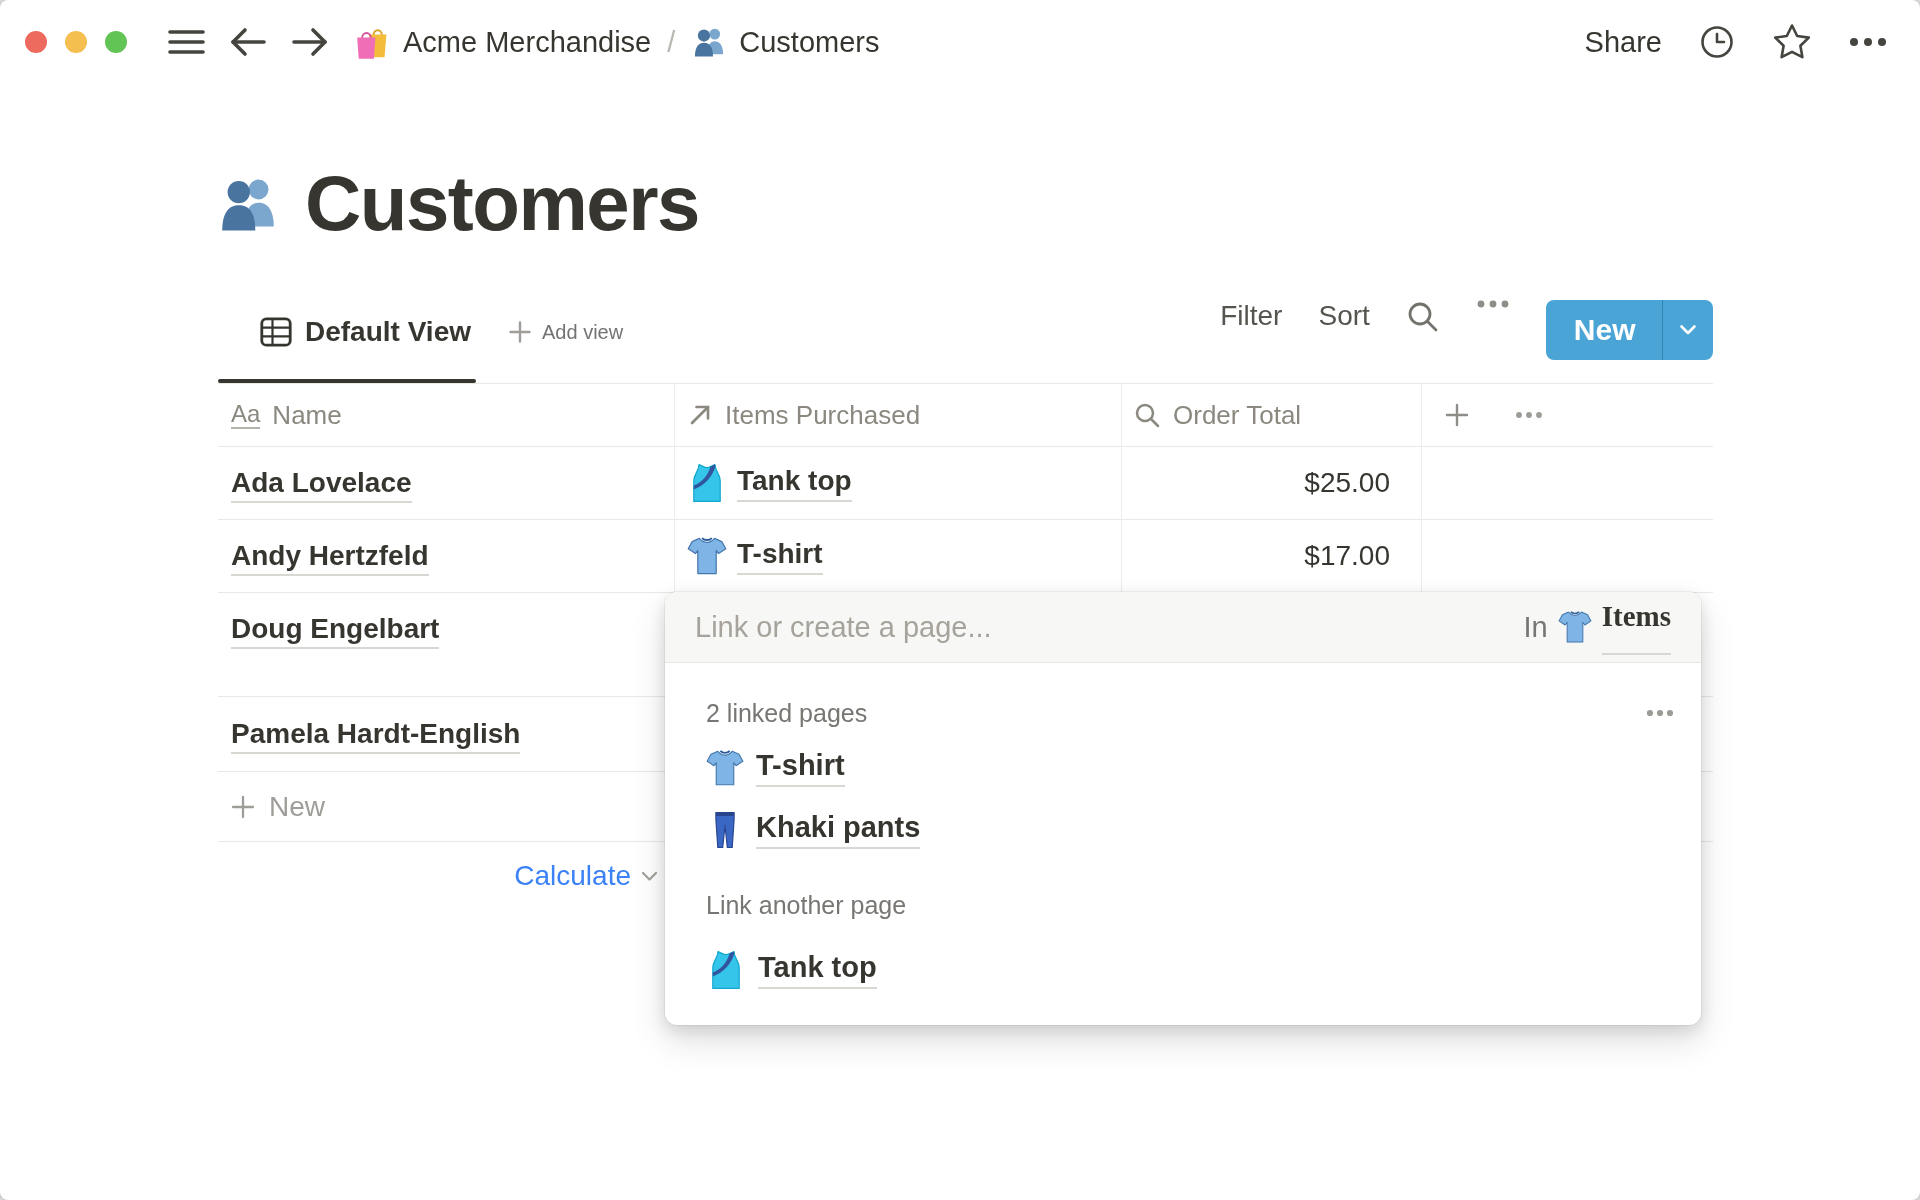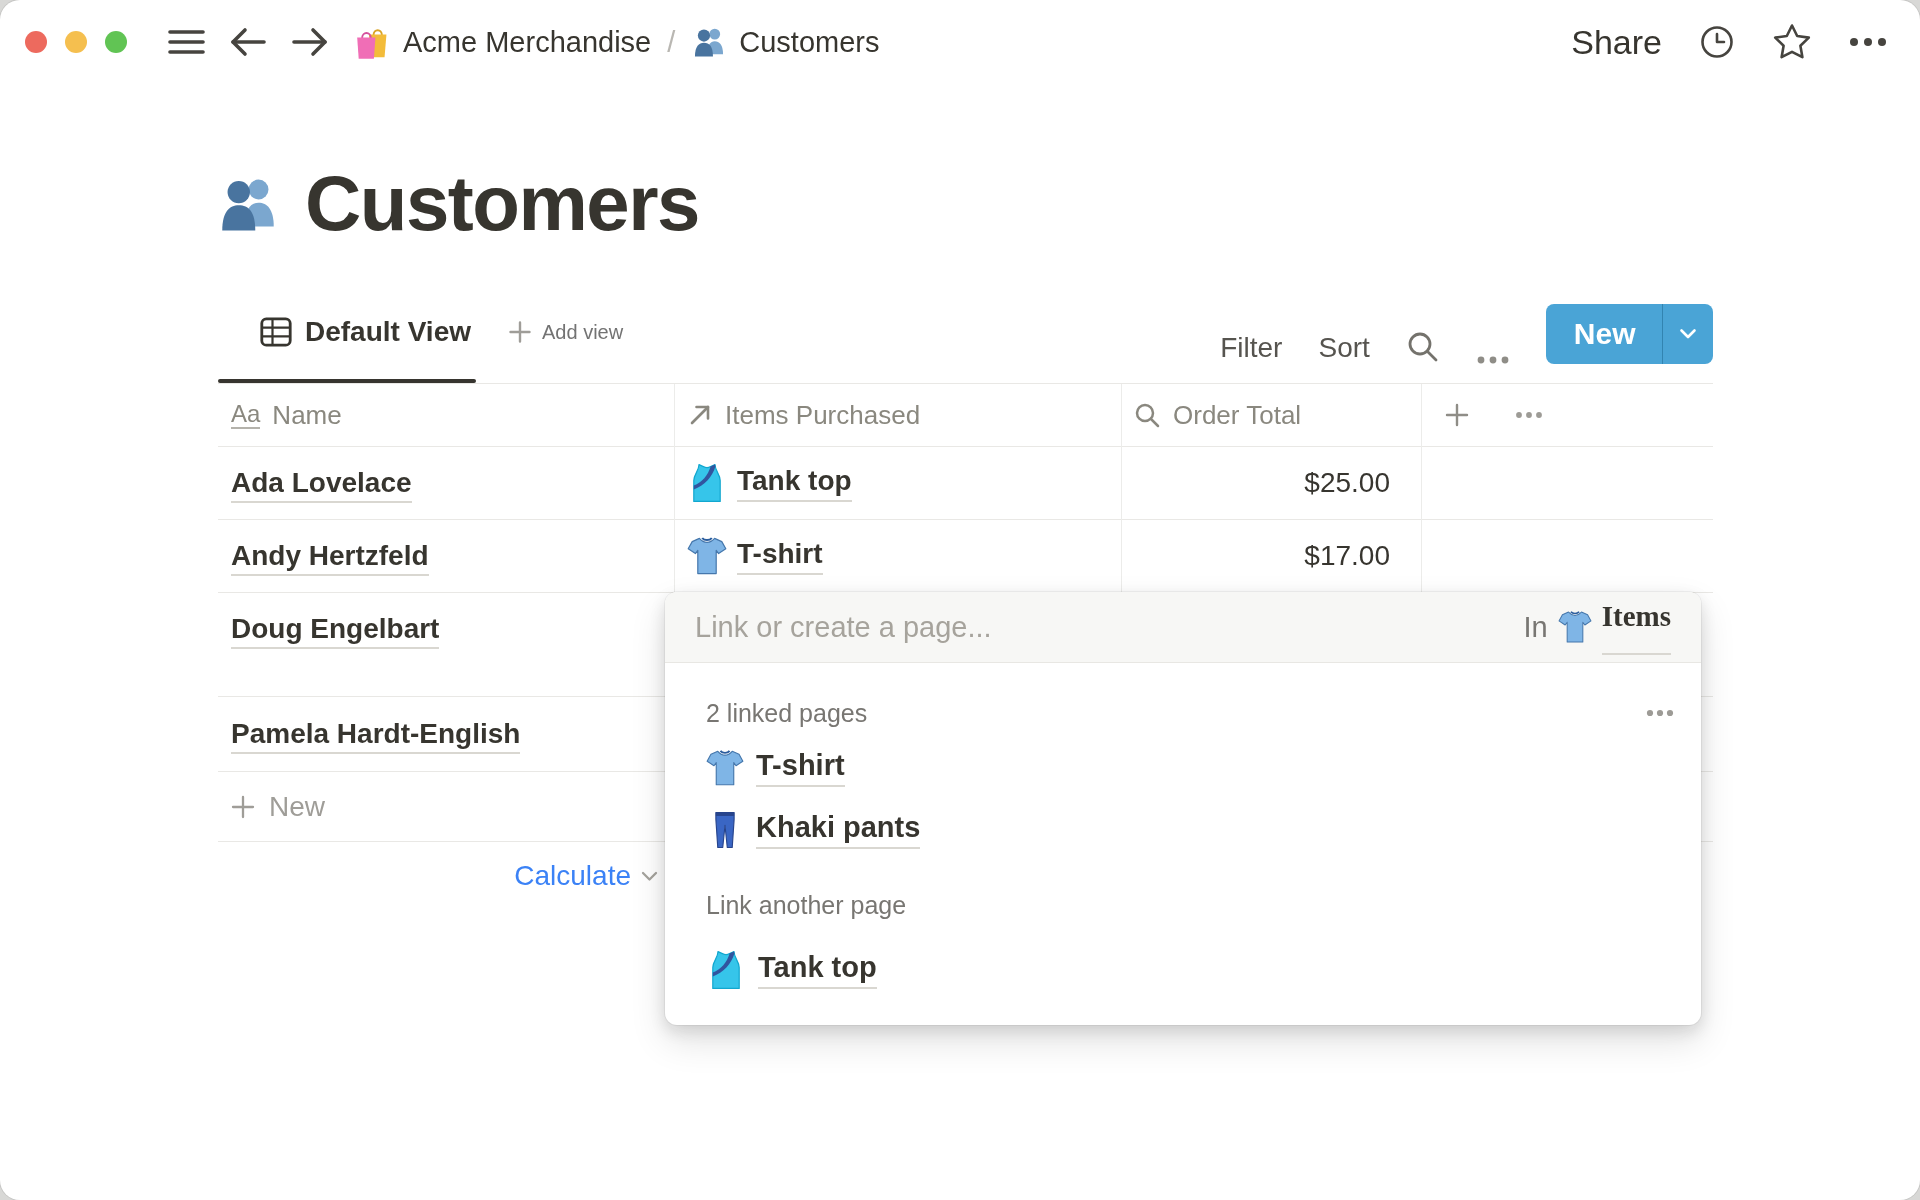--- a/index.html
+++ b/index.html
@@ -1,44 +1,44 @@
 <!DOCTYPE html>
 <html><head>
 <meta charset="utf-8">
 <style>
   html,body{margin:0;padding:0;}
   body{width:1920px;height:1200px;background:#d8d8d6;font-family:"Liberation Sans","DejaVu Sans",sans-serif;color:#37352f;-webkit-font-smoothing:antialiased;}
-  .window{position:absolute;inset:0;background:#fff;border-radius:20px;overflow:hidden;box-shadow:0 0 0 1px rgba(0,0,0,.08);}
+  .window{position:absolute;inset:0;background:#fff;border-radius:8px;overflow:hidden;box-shadow:0 0 0 1px rgba(0,0,0,.08);}
   svg{display:block;}
 
   
   .topbar{position:absolute;left:0;top:0;width:1920px;height:84px;display:flex;align-items:center;}
   .traffic{position:absolute;left:25px;top:31px;display:flex;gap:18px;}
   .light{width:22px;height:22px;border-radius:50%;}
   .light.red{background:#ed6a5e;}
   .light.yellow{background:#f5bf4f;}
   .light.green{background:#61c454;}
   .nav-left{position:absolute;left:168px;top:0;height:84px;display:flex;align-items:center;gap:24px;}
   .crumbs{display:flex;align-items:center;gap:12px;font-size:29px;}
   .crumb{display:flex;align-items:center;gap:12px;font-weight:500;color:#37352f;cursor:pointer;}
   .crumb-sep{color:#b9b7b2;font-weight:400;padding:0 4px;}
   .nav-right{position:absolute;right:32px;top:0;height:84px;display:flex;align-items:center;gap:36px;}
-  .share{font-size:34px;font-weight:500;}
+  .share{font-size:29px;font-weight:500;}
   .iconbtn{display:flex;align-items:center;justify-content:center;cursor:pointer;}
 
   
   .title-row{position:absolute;left:215px;top:158px;display:flex;align-items:center;gap:24px;}
   .title-text{font-size:78px;font-weight:700;letter-spacing:-1.5px;color:#37352f;}
 
   
   .toolbar{position:absolute;left:218px;top:300px;width:1495px;height:64px;}
   .views{position:absolute;left:0;top:0;height:64px;display:flex;align-items:center;gap:38px;}
   .view-tab{display:flex;align-items:center;gap:13px;font-size:28px;font-weight:600;color:#37352f;cursor:pointer;padding-left:42px;}
   .add-view{display:flex;align-items:flex-start;gap:11px;font-size:20px;color:#737373;cursor:pointer;}
-  .tb-right{position:absolute;right:0;top:0;height:64px;display:flex;align-items:flex-end;gap:36px;}
+  .tb-right{position:absolute;right:0;top:0;height:64px;display:flex;align-items:flex-start;gap:36px;}
   .tb-text{font-size:28px;color:#56544f;cursor:pointer;}
   .new-btn{display:flex;align-items:stretch;height:60px;border-radius:8px;overflow:hidden;background:#4AA4D6;color:#fff;cursor:pointer;}
   .new-main{display:flex;align-items:center;padding:0 26px 0 28px;font-size:30px;font-weight:700;}
   .new-split{width:1.5px;background:rgba(22,93,133,.45);margin:0;}
   .new-caret{display:flex;align-items:center;justify-content:center;width:50px;}
   .tab-underline{position:absolute;left:218px;top:379px;width:258px;height:4px;background:#37352f;border-radius:2px;z-index:2;}
 
   
   .table{position:absolute;left:218px;top:383px;width:1495px;border-top:1px solid #e9e8e5;}
   .vline{position:absolute;top:0;width:1px;height:459px;background:#ececea;}

